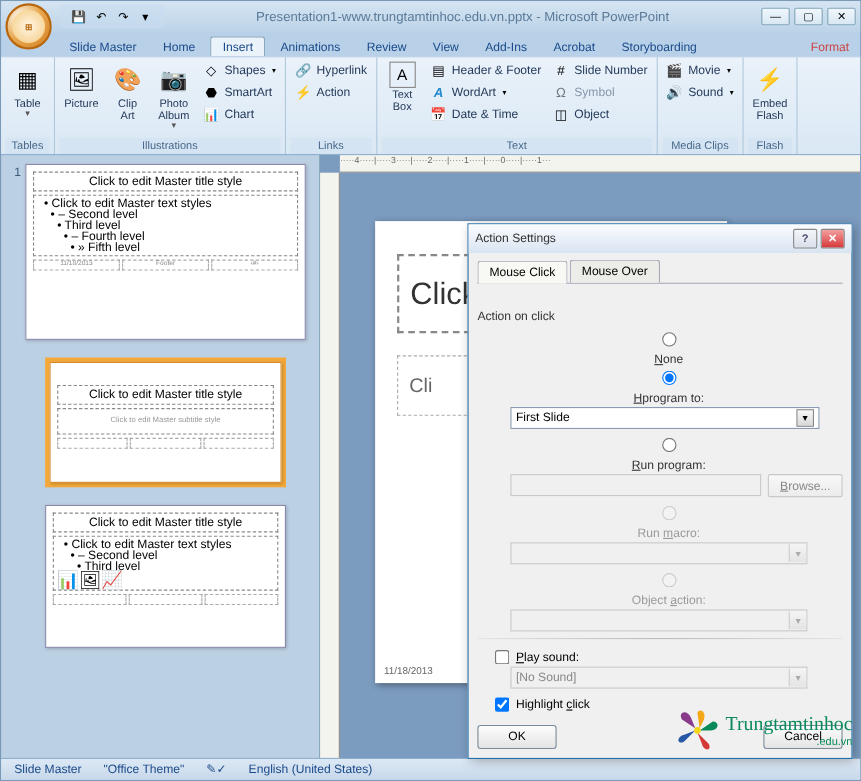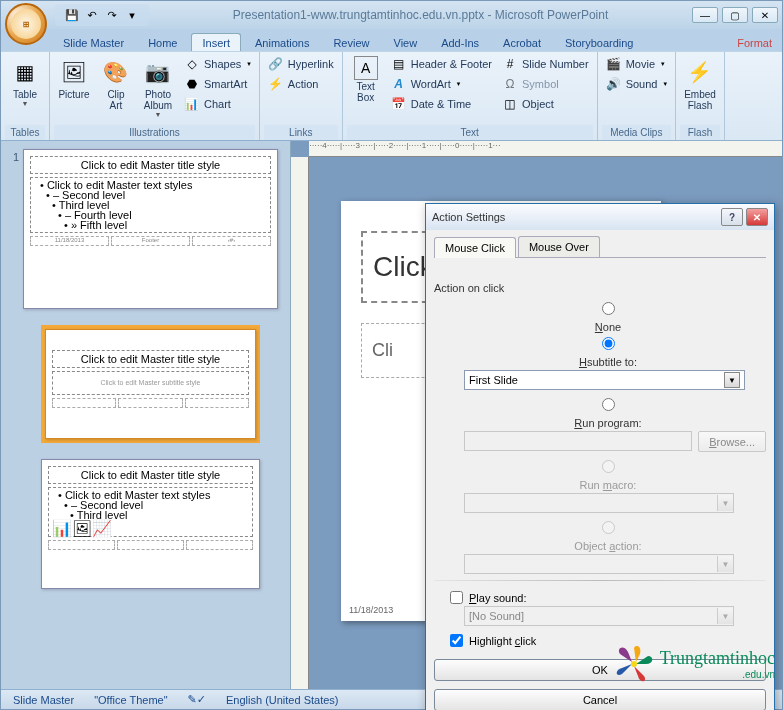--- a/index.html
+++ b/index.html
@@ -66,21 +66,21 @@
 .radio-row.disabled { color:#9a9a9a; }
 .dlg-select { width:281px; margin-left:30px; height:20px; border:1px solid #8a9ab0; background:#fff; padding:0 4px; display:flex; align-items:center; justify-content:space-between; margin-bottom:6px; }
 .dlg-select .arrow { width:16px; height:16px; border:1px solid #888; background:linear-gradient(#f8f8f8,#d8d8d8); display:flex; align-items:center; justify-content:center; font-size:8px; }
 .dlg-input-row { display:flex; align-items:flex-start; gap:6px; margin-left:30px; margin-bottom:6px; }
 .dlg-input { flex:1; height:20px; border:1px solid #c8c8c8; background:#f0f0f0; }
 .dlg-browse-btn { height:21px; padding:0 10px; border:1px solid #c8c8c8; background:linear-gradient(#f8f8f8,#ececec); color:#888; border-radius:2px; cursor:pointer; }
 .dlg-combo-disabled { width:270px; margin-left:30px; height:20px; border:1px solid #c8c8c8; background:#f0f0f0; display:flex; justify-content:flex-end; align-items:center; margin-bottom:6px; }
 .dlg-combo-disabled .arrow { width:16px; height:16px; border-left:1px solid #ccc; background:linear-gradient(#f4f4f4,#e4e4e4); display:flex; align-items:center; justify-content:center; font-size:8px; color:#aaa; }
 .dlg-sep { height:1px; background:linear-gradient(to right,#e4e4e4,#bbb,#e4e4e4); margin:4px 0 8px; }
 .checkbox-row { display:flex; align-items:center; gap:6px; padding:2px 0 2px 16px; }
-.dlg-buttons { display:flex; justify-content:space-between; gap:8px; margin-top:10px;flex-direction:column; }
+.dlg-buttons { display:flex; justify-content:space-between; gap:8px; margin-top:10px; }
 .dlg-btn { min-width:72px; height:22px; border:1px solid #7a8a9a; background:linear-gradient(#fdfdfd,#e4e4e4); border-radius:3px; cursor:pointer; }
 
 .logo-overlay { position:absolute; right:8px; bottom:24px; z-index:200; display:flex; align-items:center; gap:4px; }
 .logo-star { width:44px; height:44px; position:relative; }
 .logo-text { font-size:18px; color:#0a8a5a; font-family:"Segoe Script",cursive; }
 .logo-sub { font-size:10px; color:#0a8a5a; text-align:right; }
 .u { text-decoration:underline; }
 </style>
 </head>
 <body>
@@ -374,21 +374,21 @@
     </div>
     <div class="dlg-section-label">Action on click</div>
 
     <label class="radio-row">
       <input type="radio" name="act" style="">
       <span><span class="u">N</span><span>one</span></span>
     </label>
 
     <label class="radio-row">
       <input type="radio" name="act" checked="" style="">
-      <span><span class="u">H</span><span>subtitle to:</span></span>
+      <span><span class="u">H</span><span>program to:</span></span>
     </label>
     <div class="dlg-select">
       <span>First Slide</span>
       <div class="arrow">▼</div>
     </div>
 
     <label class="radio-row">
       <input type="radio" name="act" style="">
       <span><span class="u">R</span><span>un program:</span></span>
     </label>

